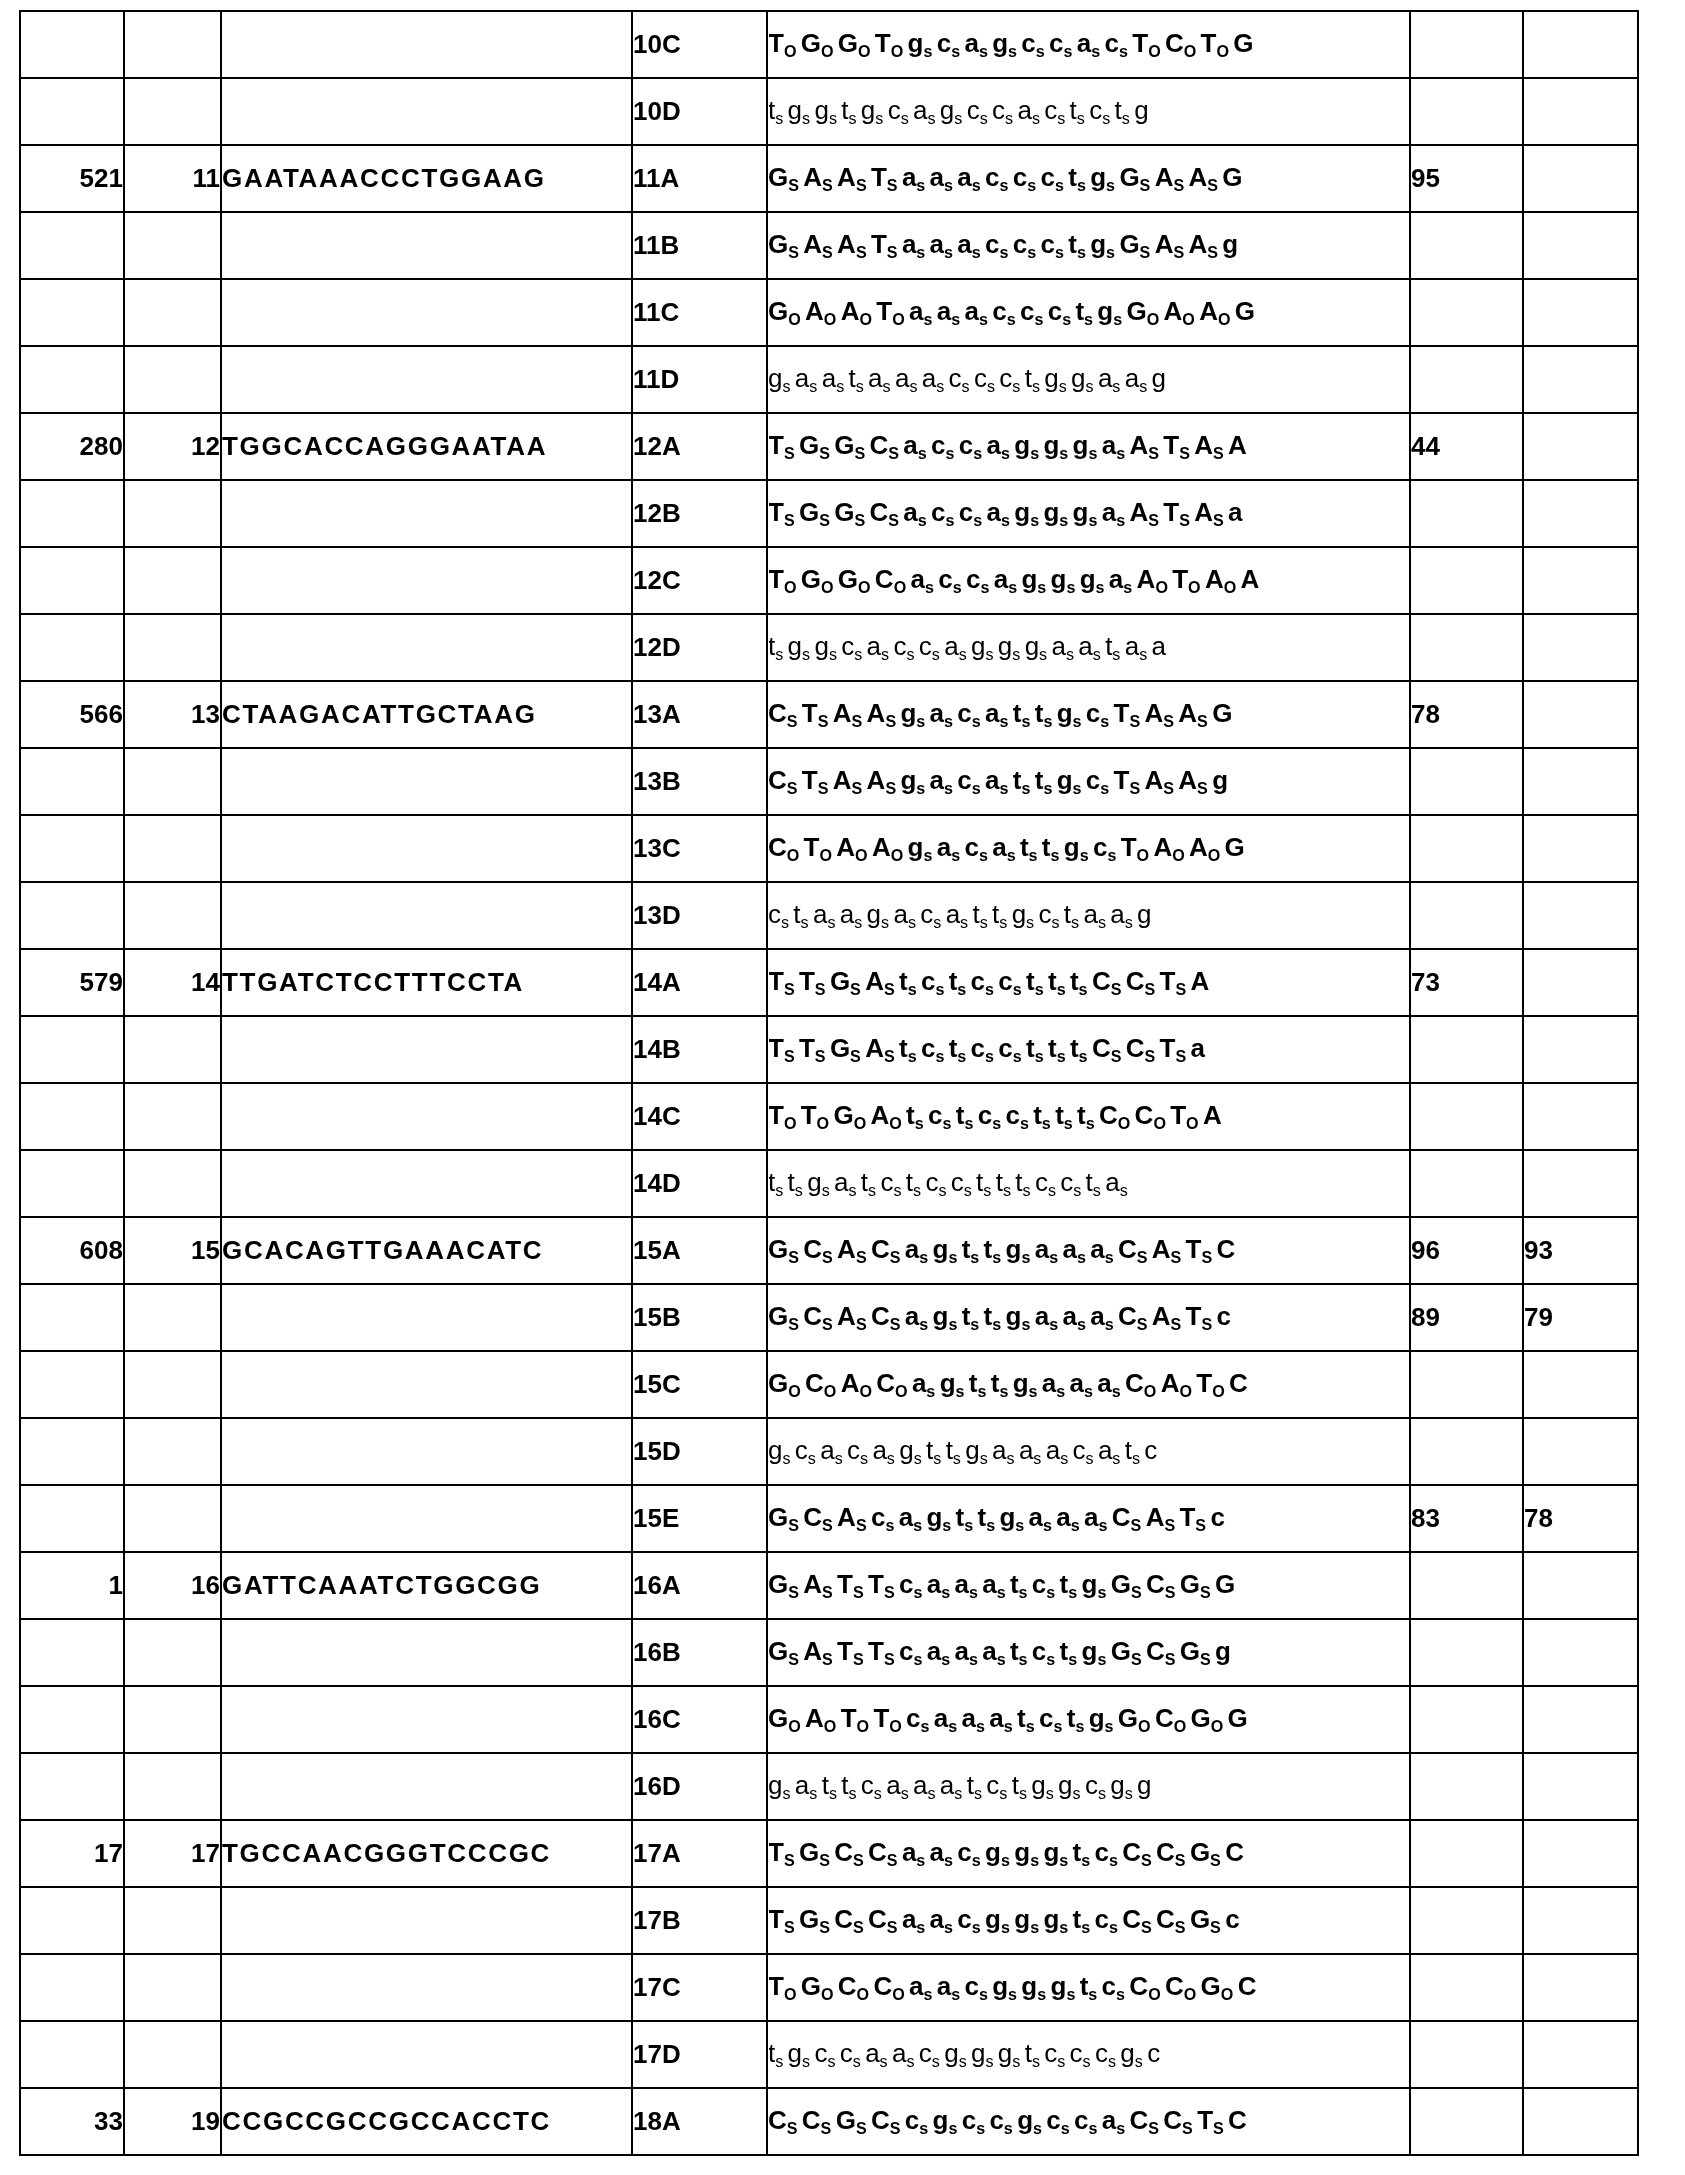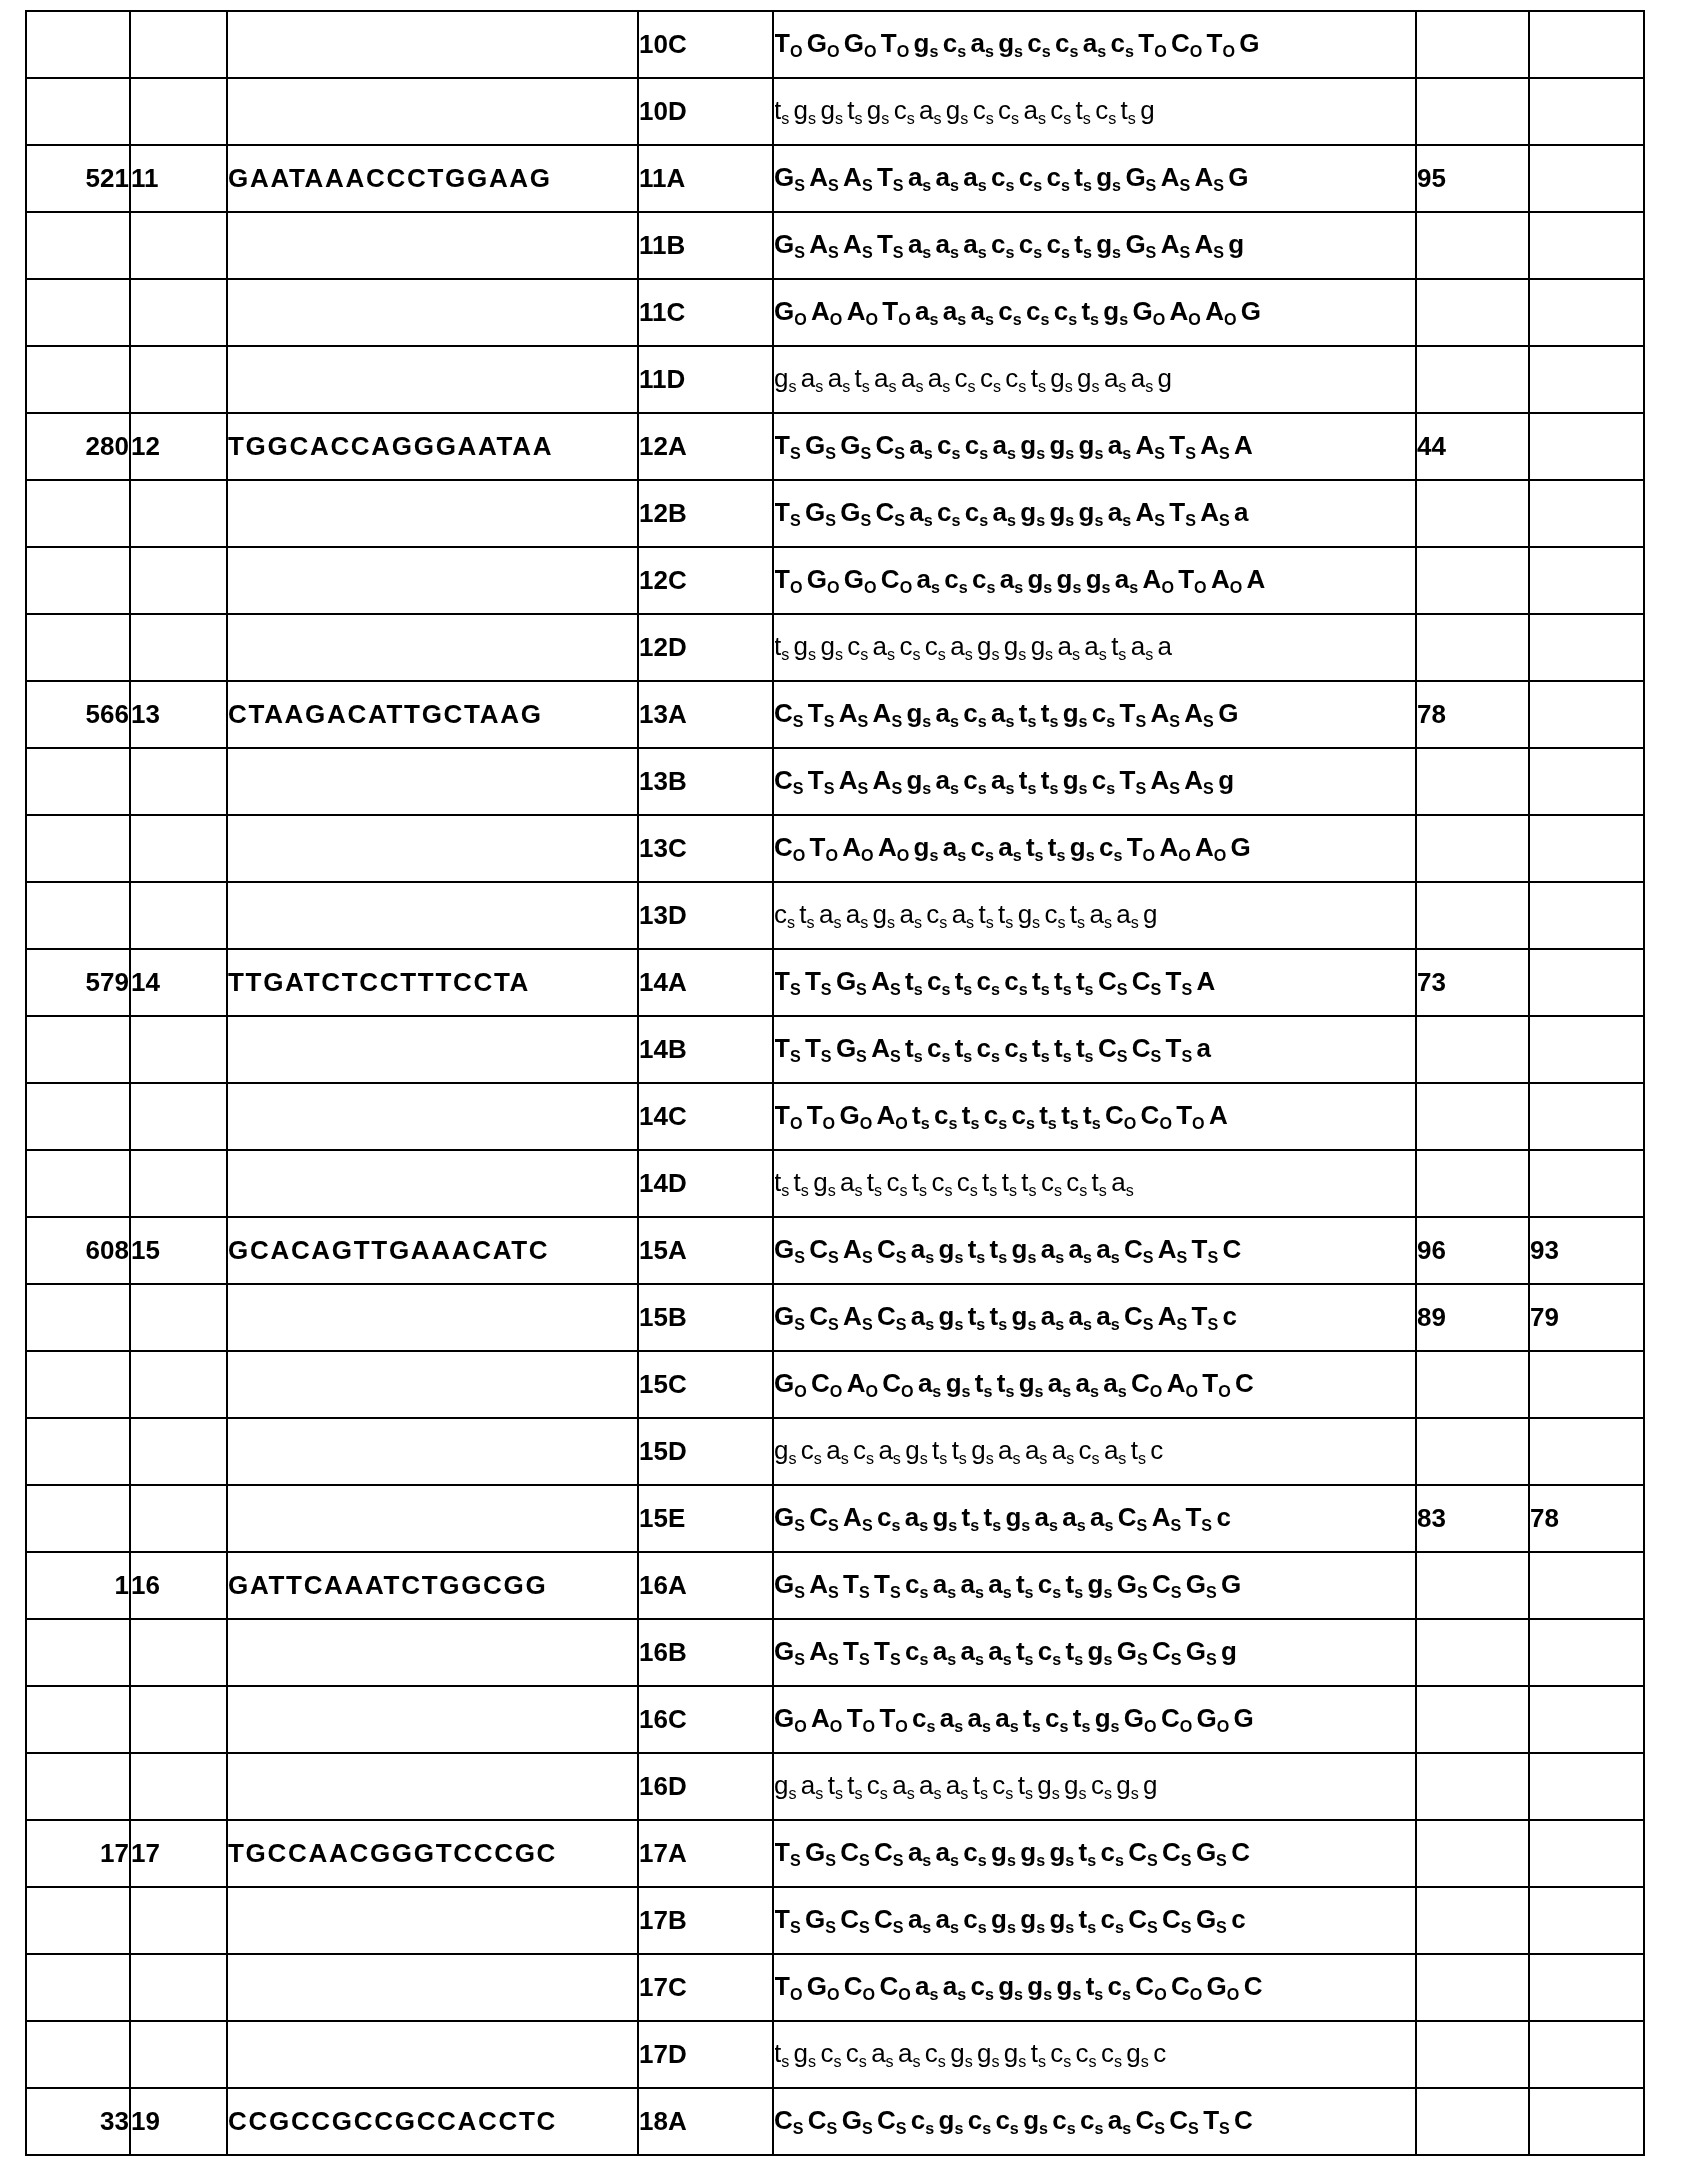--- a/index.html
+++ b/index.html
@@ -7,37 +7,37 @@
   body { font-family: "Liberation Sans", sans-serif; color: #000; }
   .page {
     position: relative;
     width: 1685px;
     height: 2176px;
     background: #ffffff;
     overflow: hidden;
   }
   table.oligo {
     position: absolute;
-    left: 25px;
+    left: 19px;
     top: 10.4px;
     border-collapse: collapse;
     table-layout: fixed;
   }
   table.oligo td {
     border: 2.6px solid #000;
     height: 67px;
     padding: 0;
     vertical-align: middle;
     overflow: hidden;
     white-space: nowrap;
     font-size: 26px;
   }
   td.ghost { border: none; }
   .c-pos { text-align: right; padding-right: 26px; font-weight: 600; margin-top: 27px; }
-  .c-sid { padding-left: 14px; font-weight: 600; }
+  .c-sid { padding-left: 14px; font-weight: 600; text-align: right; }
   .c-seq { padding-left: 12px; font-size: 27px; font-weight: 700; letter-spacing: 1.7px; margin-top: 42px; }
   .c-var { padding-left: 17.3px; font-weight: 600; }
   .c-mod { padding-left: 17.3px; font-size: 29px; font-weight: 400; border-radius: 8px; }
   .c-mod.bold { font-weight: 700; }
   .c-v { padding-left: 15.6px; font-weight: 600; }
   .tok { margin-right: 4.3px; }
   .sub { font-size: 0.62em; vertical-align: -0.30em; }
 </style>
 </head>
 <body>

